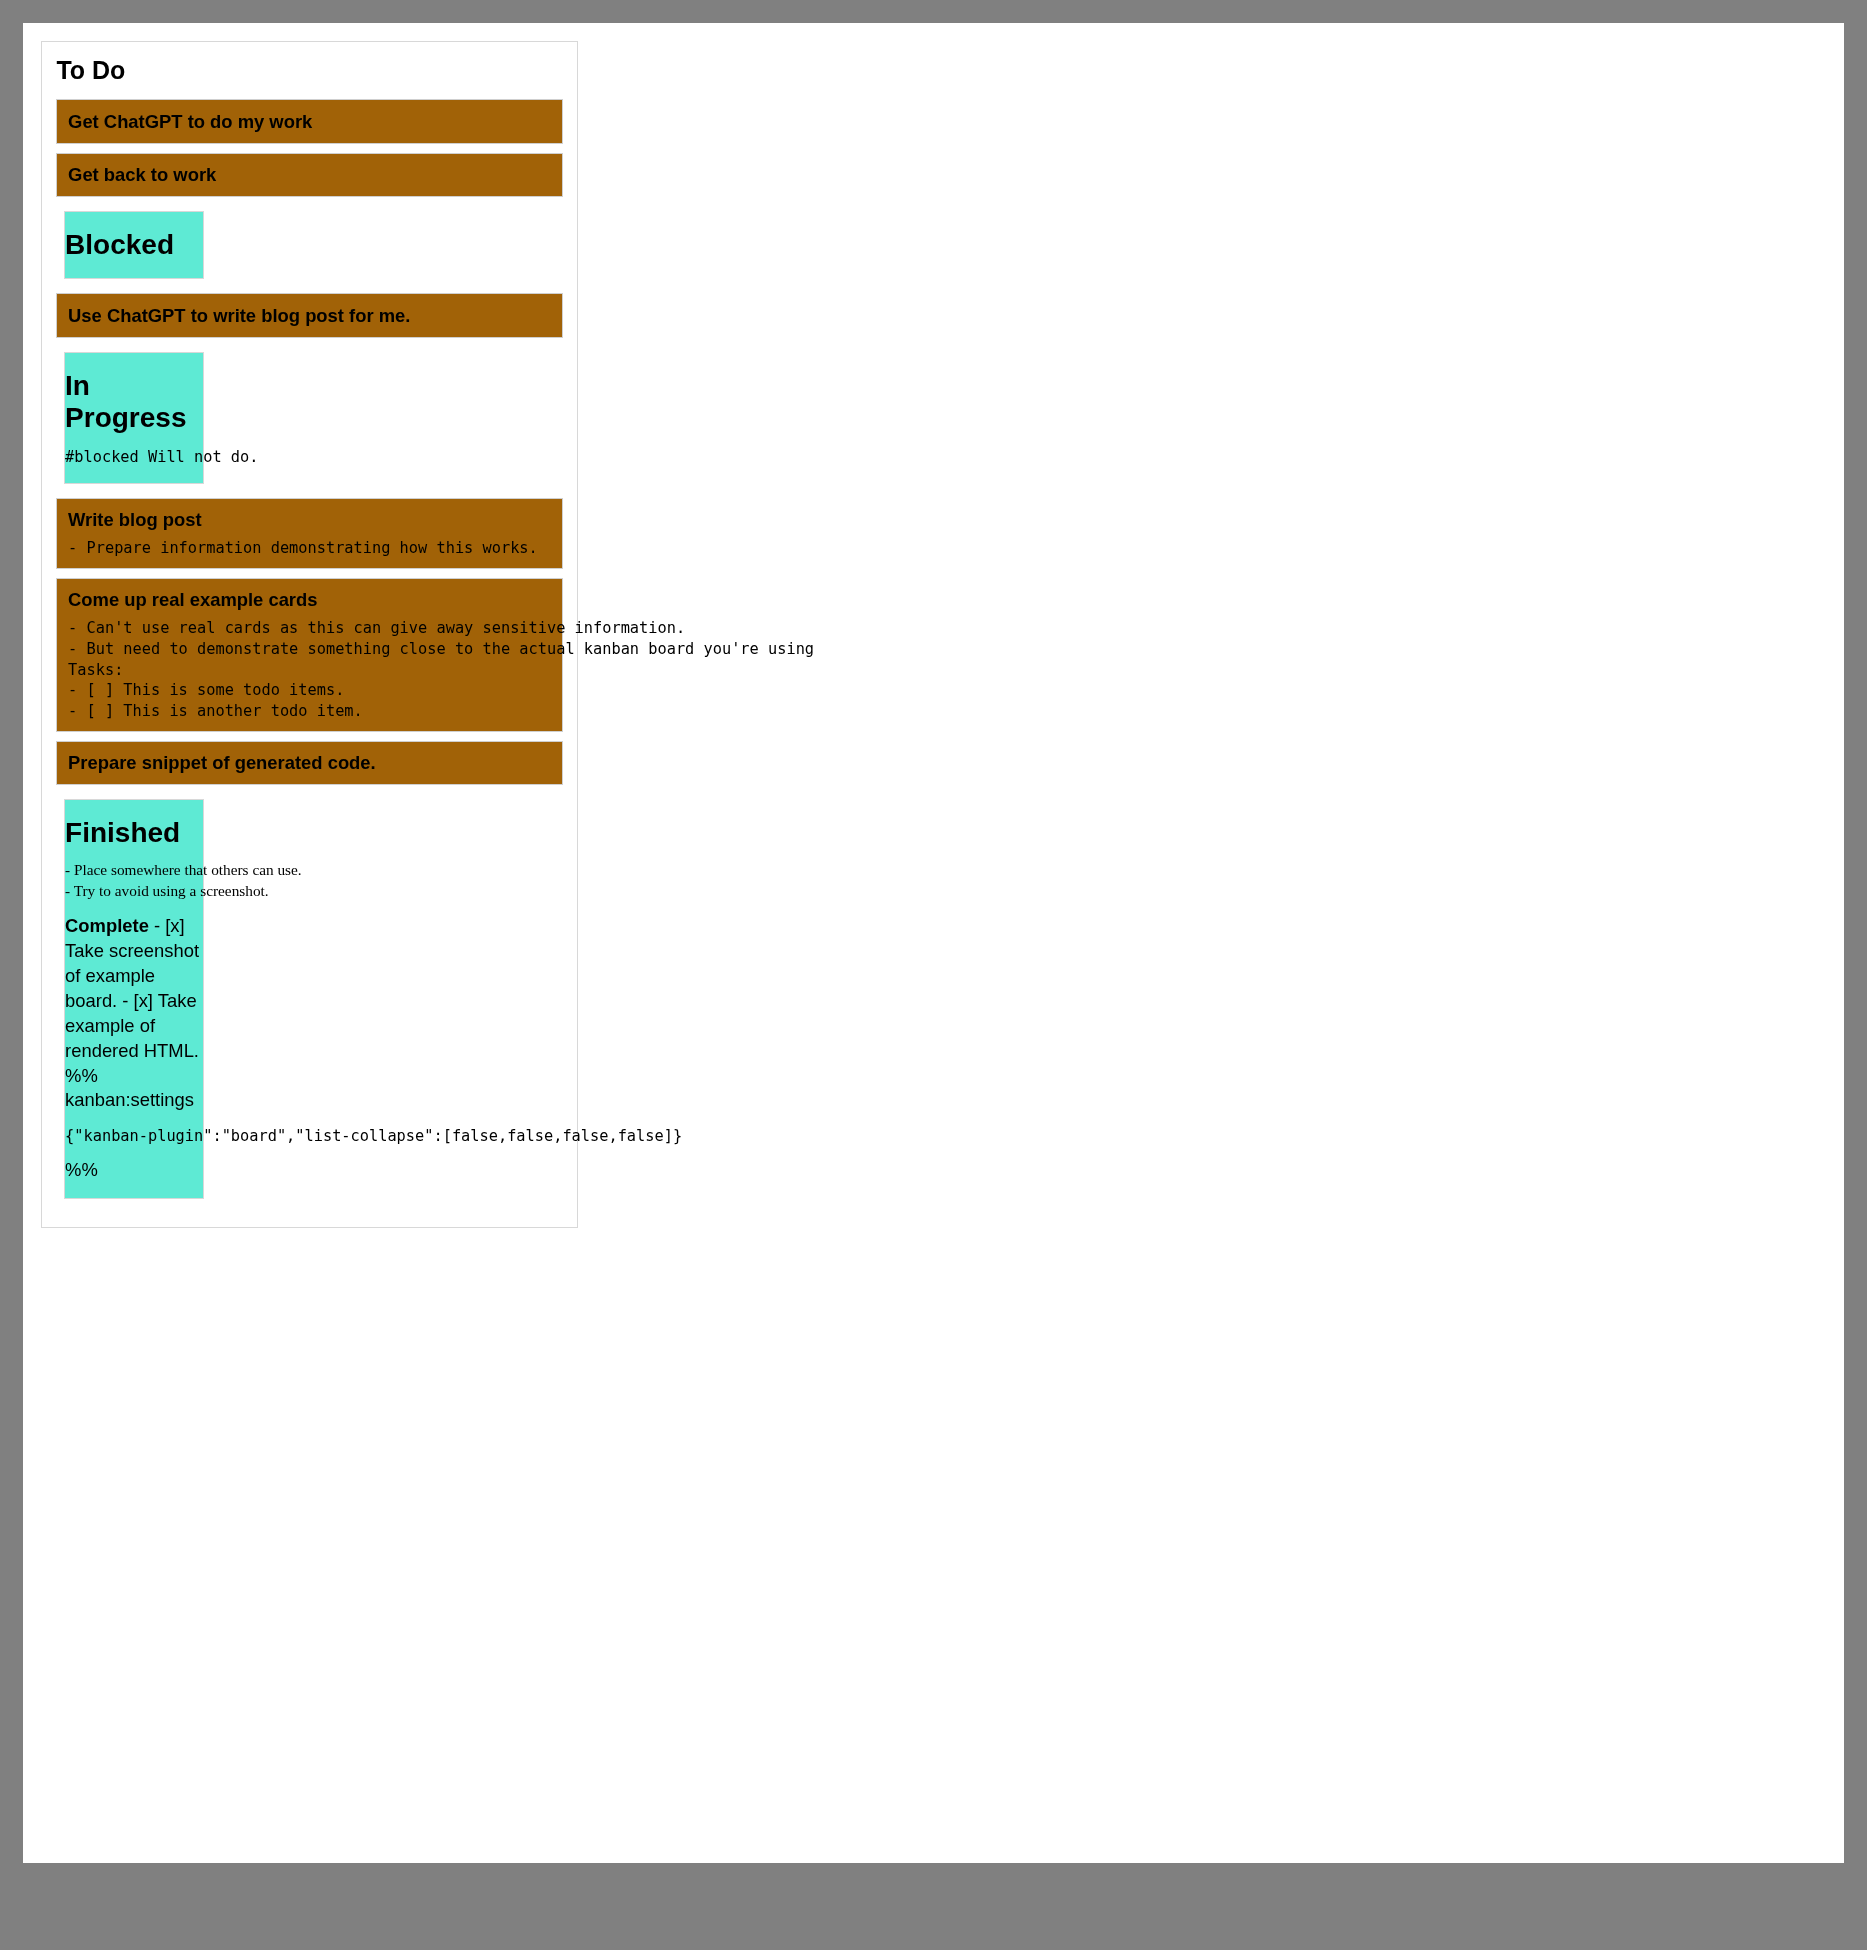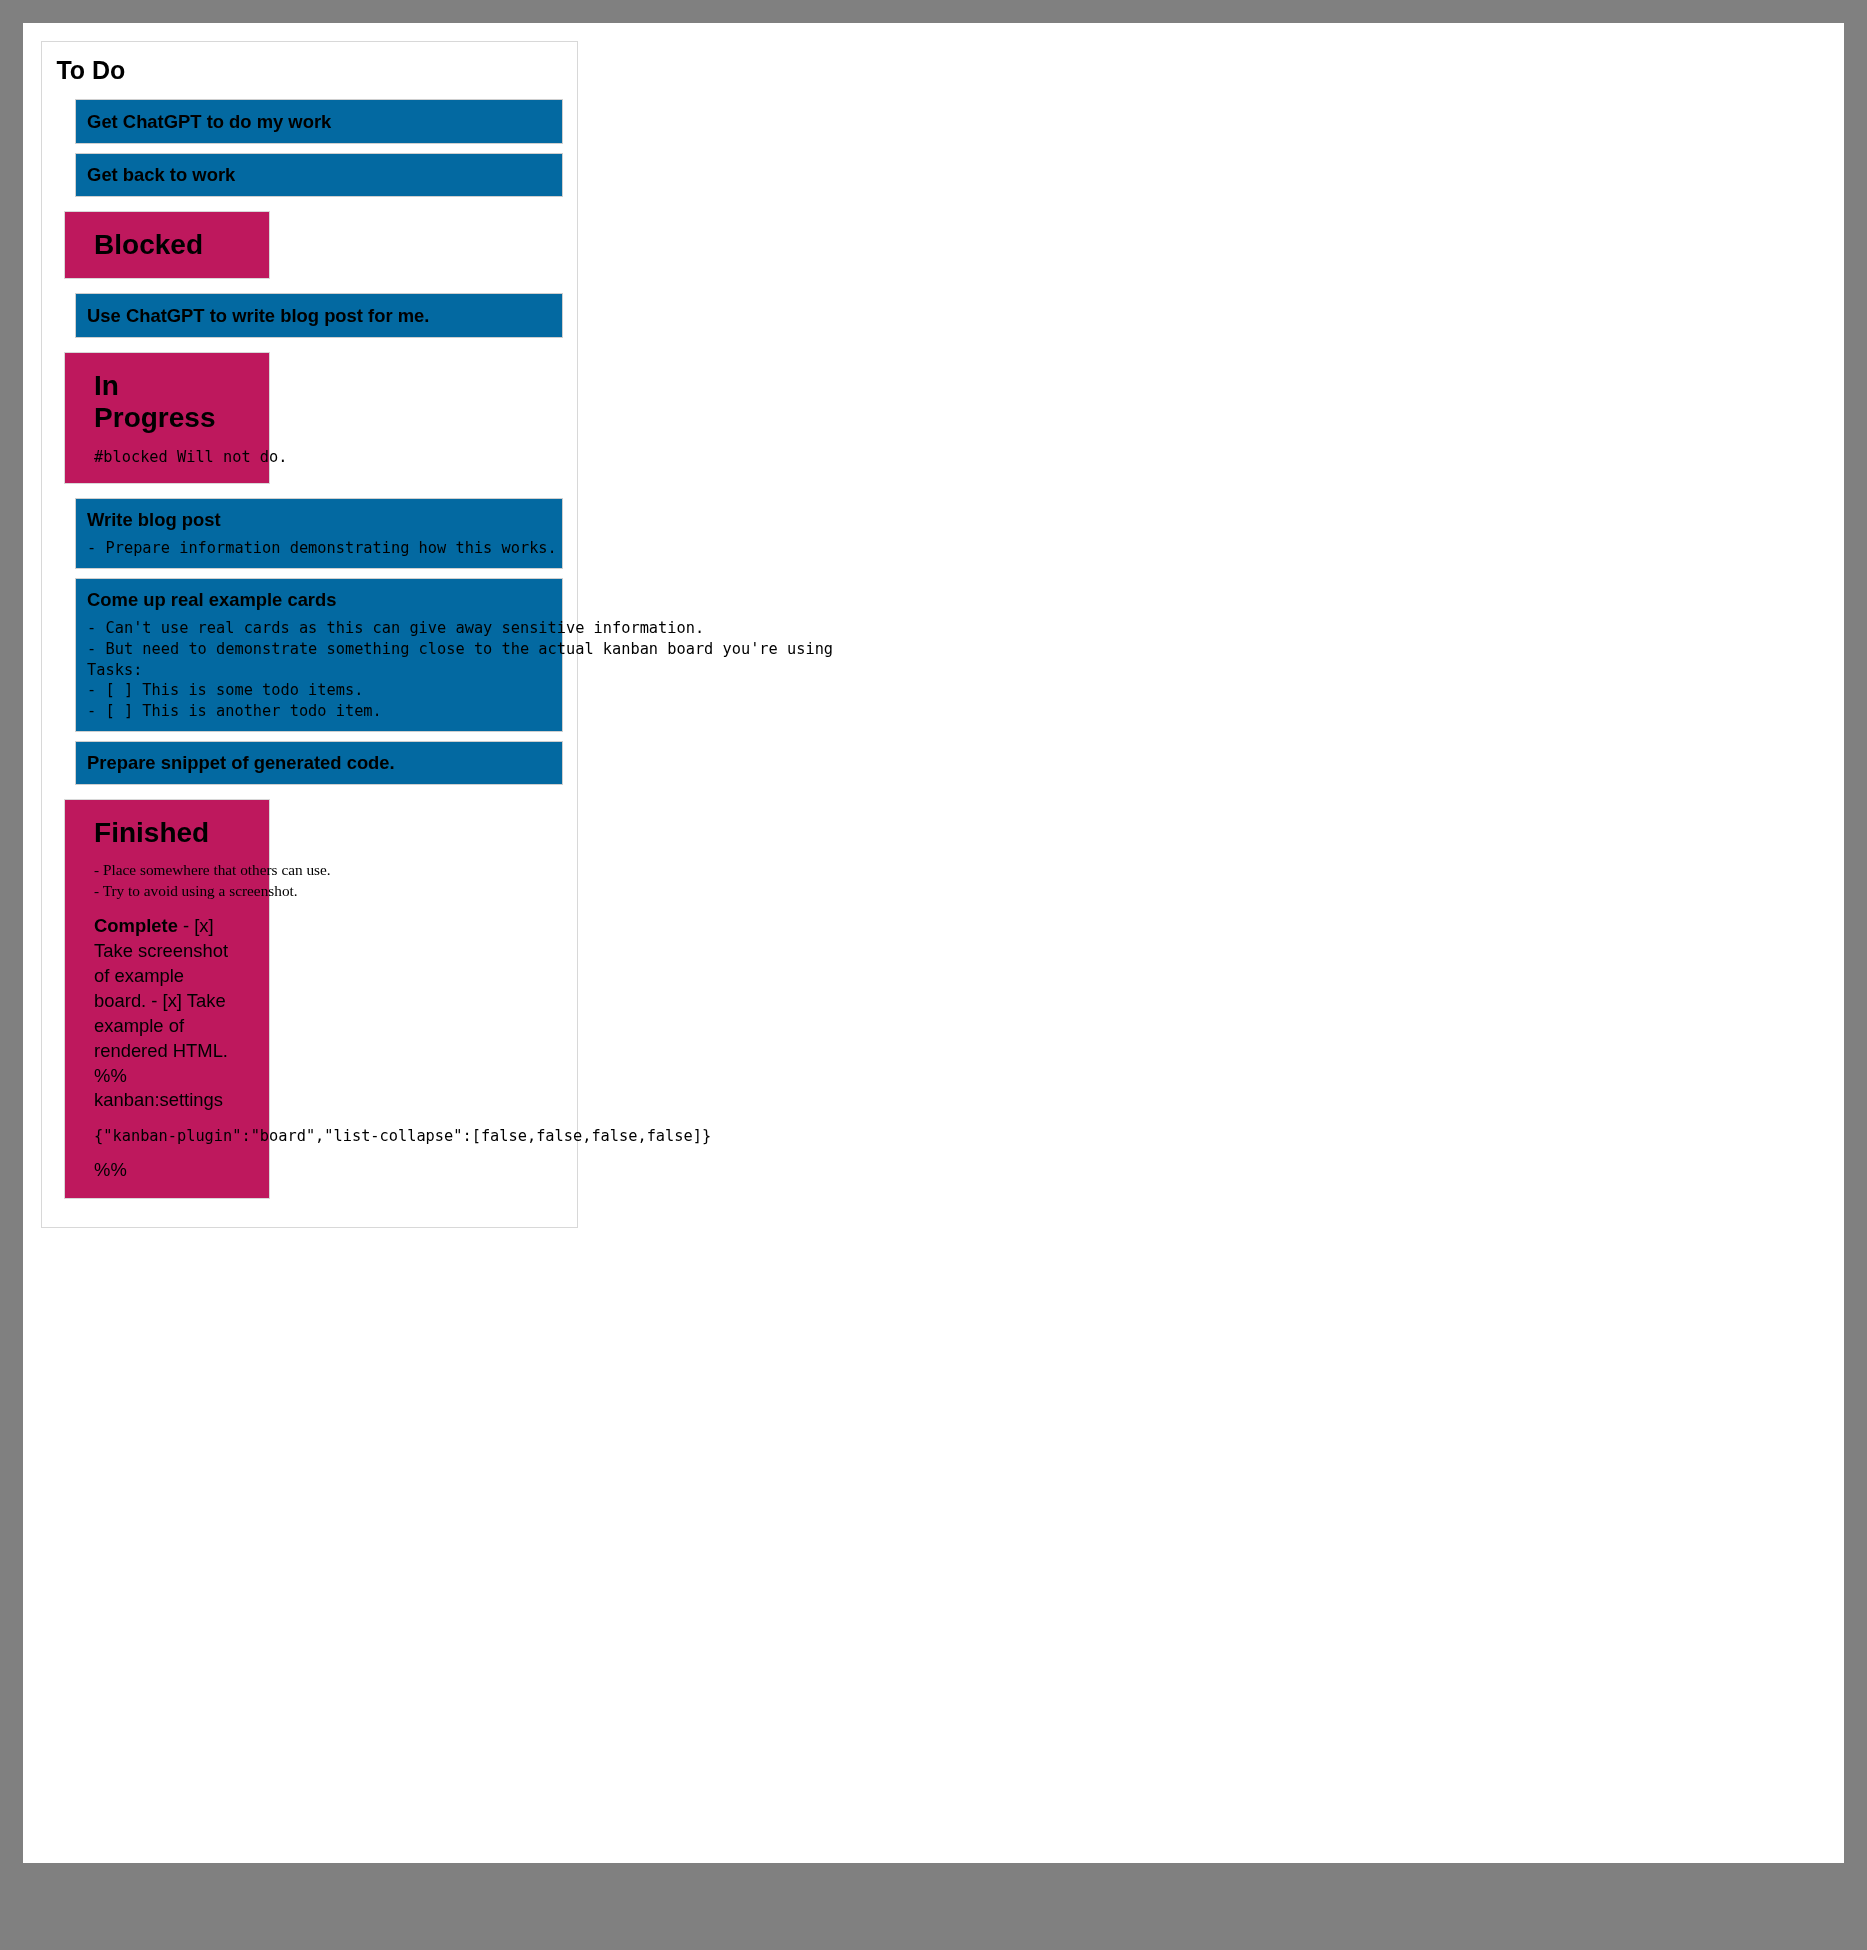--- a/index.html
+++ b/index.html
@@ -24,46 +24,45 @@
       background: #fff;
     }
     h2.col-title {
       font-size: 25px;
       font-weight: 700;
       color: #000;
       margin-bottom: 14px;
     }
     .card {
       border: 0.8px solid #cfcfcf;
-      background: #0369a1;
+      background: #a16207;
       padding: 9.2px 10.7px;
       margin-bottom: 9.2px;
       position: relative;
-      margin-left: 19px;
     }
     .card-title {
       font-size: 18.4px;
       font-weight: 700;
       color: #000;
       line-height: 1.3;
     }
     .card-body {
       font-family: ui-monospace, SFMono-Regular, "SF Mono", Menlo, Consolas, monospace;
       font-size: 15.3px;
       color: #000;
       white-space: pre;
       margin-top: 6.1px;
       line-height: 1.35;
     }
     .subbox {
       border: 0.8px solid #d8d8d8;
-      background: #be185d;
-      padding: 17px 29px;
+      background: #5eead4;
+      padding: 17px 0;
       margin: 14px 0 14px 7.7px;
-      width: 206px;
+      width: 140px;
     }
     .subbox h2 {
       font-size: 28px;
       font-weight: 700;
       color: #000;
       line-height: 1.15;
     }
     .subbox .sub-body {
       font-family: ui-monospace, SFMono-Regular, "SF Mono", Menlo, Consolas, monospace;
       font-size: 15.3px;

